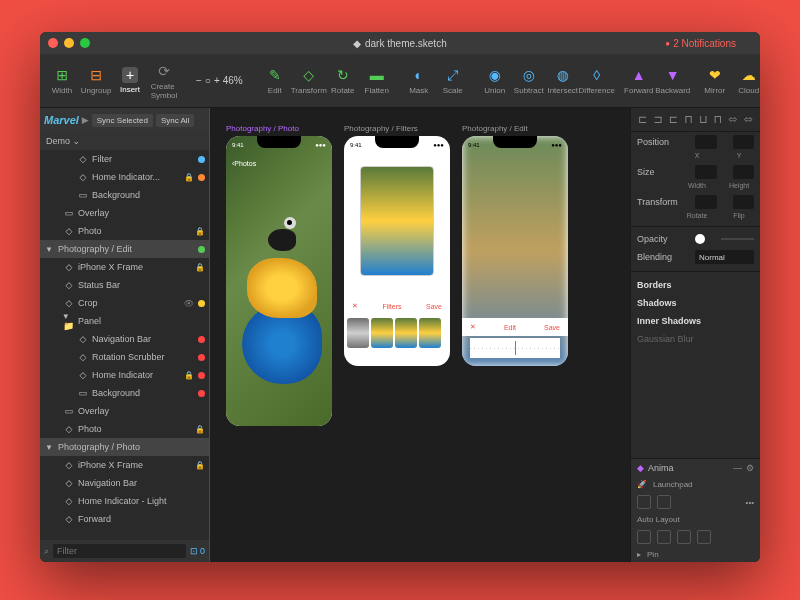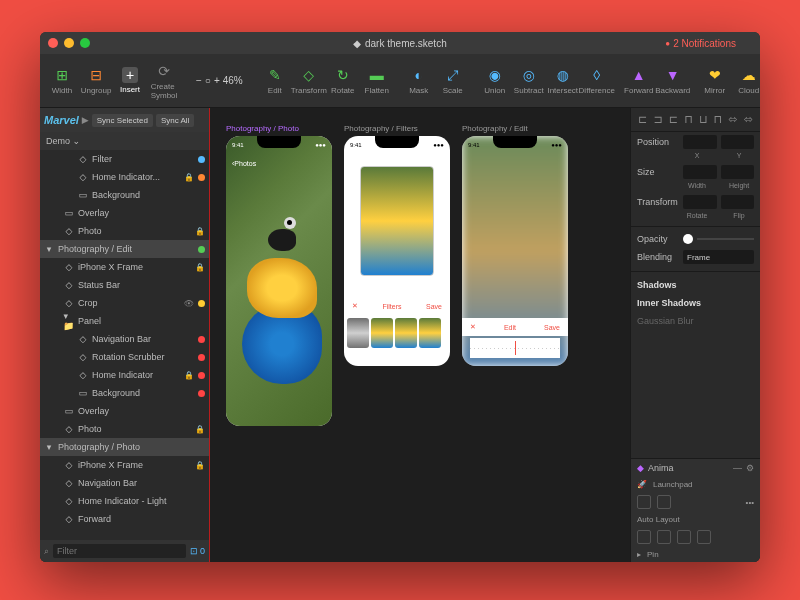--- a/index.html
+++ b/index.html
@@ -56,21 +56,21 @@
 .tbar{position:absolute;bottom:52px;left:0;right:0;height:16px;background:#fff;display:flex;justify-content:space-between;align-items:center;padding:0 8px;font-size:7px;color:#f04e43}
 .cropimg{position:absolute;top:30px;left:16px;width:74px;height:110px;background:linear-gradient(#5a7a3a,#ffd040 50%,#2080d0);border-radius:4px;border:1px solid #ccc}
 .editblur{width:100%;height:100%;background:linear-gradient(#6a8a5a,#c0a060 50%,#5080b0);filter:blur(4px)}
 .editbar{position:absolute;bottom:30px;left:0;right:0;height:18px;background:#fff;display:flex;justify-content:space-between;align-items:center;padding:0 8px;font-size:7px;color:#f04e43}
 .ruler{position:absolute;bottom:8px;left:8px;right:8px;height:20px;background:#fff;display:flex;align-items:center;justify-content:center}
 .ruler::before{content:"";position:absolute;left:0;right:0;top:50%;height:1px;background:repeating-linear-gradient(90deg,#ccc 0 1px,transparent 1px 4px)}
 .ruler span{width:1px;height:14px;background:#f04e43;position:relative;z-index:1}
 .inspector{width:130px;background:#2a2a2a;border-left:1px solid #1a1a1a;display:flex;flex-direction:column;font-size:9px;color:#bbb}
 .alignrow{height:24px;display:flex;align-items:center;justify-content:space-around;padding:0 4px;border-bottom:1px solid #1a1a1a}
 .alignrow span{font-size:11px;color:#888;cursor:pointer}
-.proprow{display:flex;align-items:center;padding:3px 6px;gap:4px}
+.proprow{display:flex;align-items:center;padding:3px 6px;gap:16px}
 .proprow .plbl{width:42px;font-size:9px}
 .pinput{flex:1;background:#1a1a1a;height:14px;border-radius:2px}
 .psub{display:flex;gap:12px;padding:0 6px 3px;font-size:7px;color:#888;justify-content:flex-end}
 .psub span{width:30px;text-align:center}
 .section{padding:4px 6px;font-size:9px;font-weight:600;color:#ddd}
 .panel{margin-top:auto;background:#303030;border-top:1px solid #1a1a1a}
 .panelhead{padding:4px 6px;display:flex;align-items:center;gap:4px;font-size:9px}
 .panelrow{padding:3px 6px;display:flex;align-items:center;gap:6px;font-size:8px;color:#999}
 .psq{width:14px;height:14px;border:1px solid #555;border-radius:2px}
 </style>
@@ -401,23 +401,24 @@
           <span>Flip</span>
         </div>
       <div style="height:1px;background:#1a1a1a;margin:4px 0"></div>
       <div class="proprow">
           <span class="plbl">Opacity</span>
           <span style="width:10px;height:10px;background:#fff;border-radius:50%"></span>
           <div style="flex:1;height:2px;background:#444"></div>
         </div>
       <div class="proprow">
           <span class="plbl">Blending</span>
-          <div class="pinput" style="display:flex;align-items:center;padding:0 4px;color:#ccc;font-size:8px">Frame</div>
+          <div class="pinput" style="display:flex;align-items:center;padding:0 4px;color:#ccc;font-size:8px">Normal</div>
         </div>
       <div style="height:1px;background:#1a1a1a;margin:4px 0"></div>
+      <div class="section">Borders</div>
       <div class="section">Shadows</div>
       <div class="section">Inner Shadows</div>
       <div class="section" style="color:#666;font-weight:400">Gaussian Blur</div>
 
       <div class="panel">
         <div class="panelhead">
             <span style="color:#b6f">◆</span>
             <span>Anima</span>
             <span style="margin-left:auto;color:#888">—</span>
             <span style="color:#888">⚙</span>

